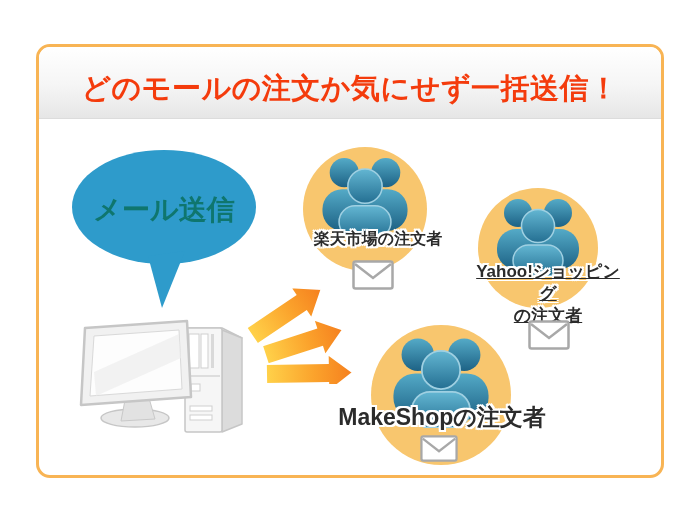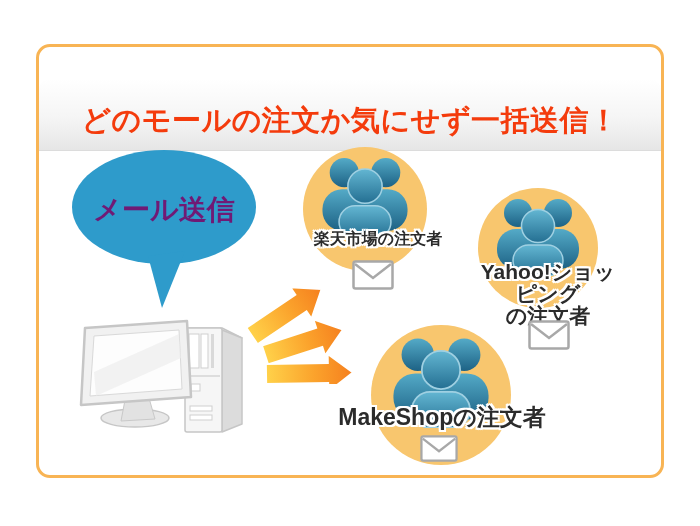--- a/index.html
+++ b/index.html
@@ -9,43 +9,43 @@
   }
   .frame{
     position:absolute;left:36px;top:44px;width:628px;height:434px;box-sizing:border-box;
     border:3px solid #f8b454;border-radius:14px;background:#ffffff;
   }
   .header{
     position:absolute;left:39px;top:47px;width:622px;height:72px;box-sizing:border-box;
     border-radius:11px 11px 0 0;
     background:linear-gradient(180deg,#ffffff 0%,#f5f5f5 55%,#e6e6e6 100%);
     border-bottom:1px solid #dcdcdc;
-    display:flex;align-items:center;justify-content:center;padding-top:12px;margin-top:32px;
+    display:flex;align-items:center;justify-content:center;padding-top:12px;
   }
   .header-title{
     color:#f43b0c;font-size:29px;font-weight:bold;letter-spacing:.5px;white-space:nowrap;
   }
   .abs{position:absolute;}
   .bubble-label{
     position:absolute;left:164px;top:191px;transform:translateX(-50%);
-    color:#701a75;font-size:28px;font-weight:bold;white-space:nowrap;
+    color:#0f766e;font-size:28px;font-weight:bold;white-space:nowrap;
   }
   .group-circle{
     position:absolute;border-radius:50%;background:#f8c66e;
   }
   .group-label{
     position:absolute;transform:translateX(-50%);
     font-weight:bold;color:#2b2b2b;text-align:center;white-space:pre-line;line-height:22px;
     text-shadow:
       -2px -2px 0 #fff, 0 -2px 0 #fff, 2px -2px 0 #fff,
       -2px 0 0 #fff, 2px 0 0 #fff,
       -2px 2px 0 #fff, 0 2px 0 #fff, 2px 2px 0 #fff;
   }
   .label-rakuten{left:378px;top:228px;font-size:16px;}
-  .label-yahoo{left:548px;top:261px;font-size:21px;}
+  .label-yahoo{left:548px;top:261px;font-size:17px;text-decoration:underline;}
   .label-makeshop{left:442px;top:406px;font-size:23px;}
   svg{display:block;}
 </style>
 </head>
 <body>
 
 <div>
 
   <svg width="0" height="0" style="position:absolute" aria-hidden="true">
     <defs>

